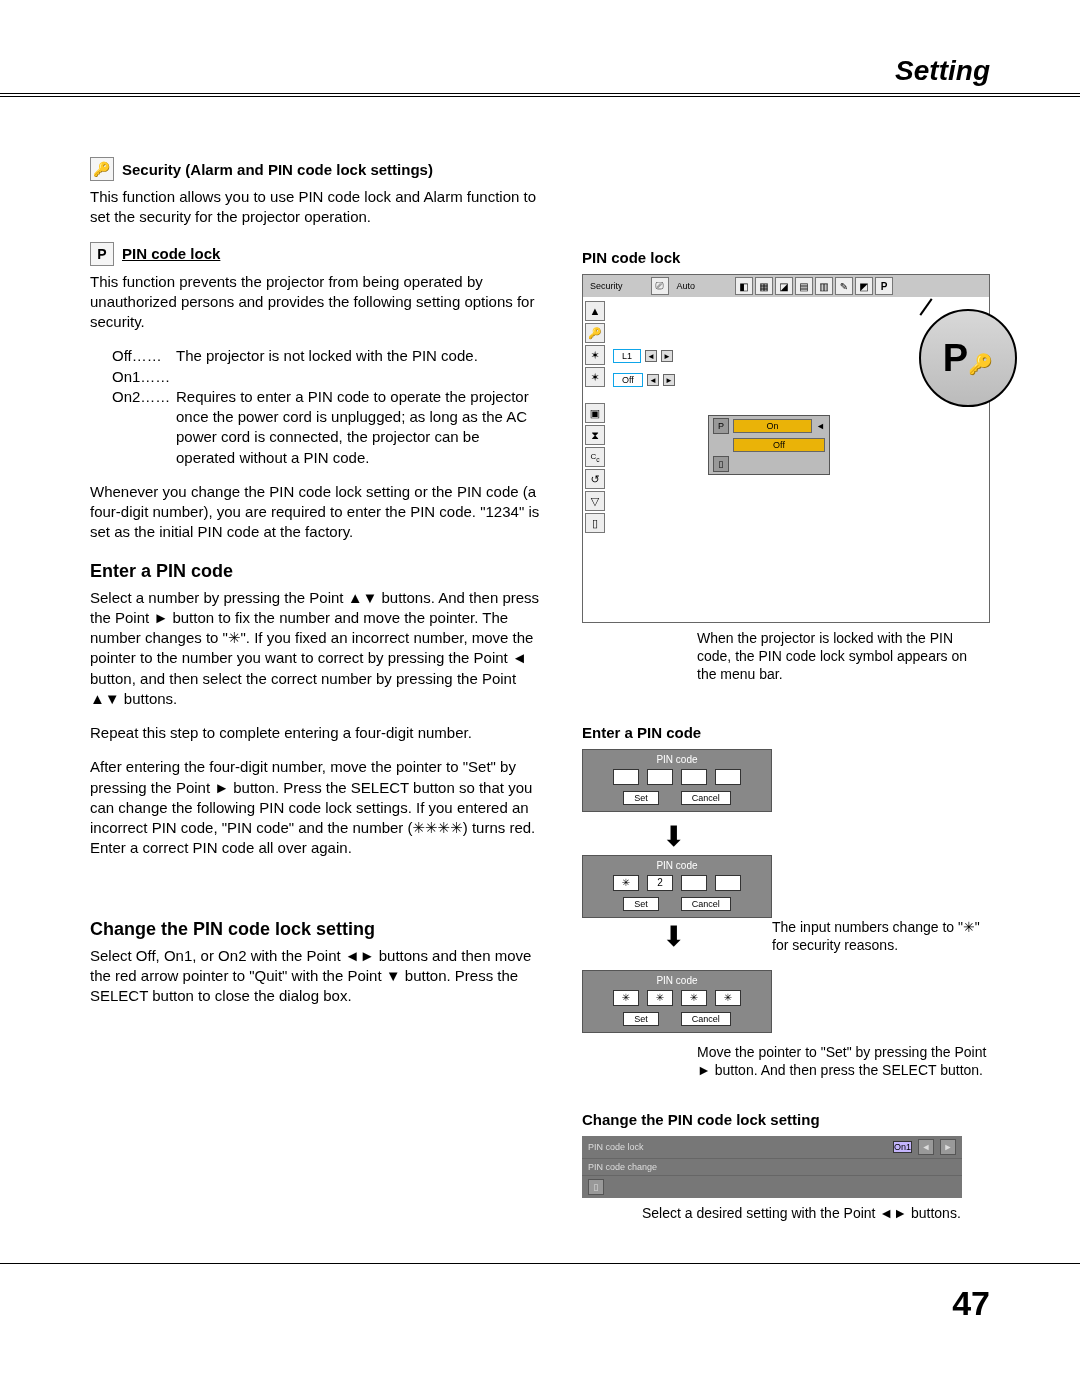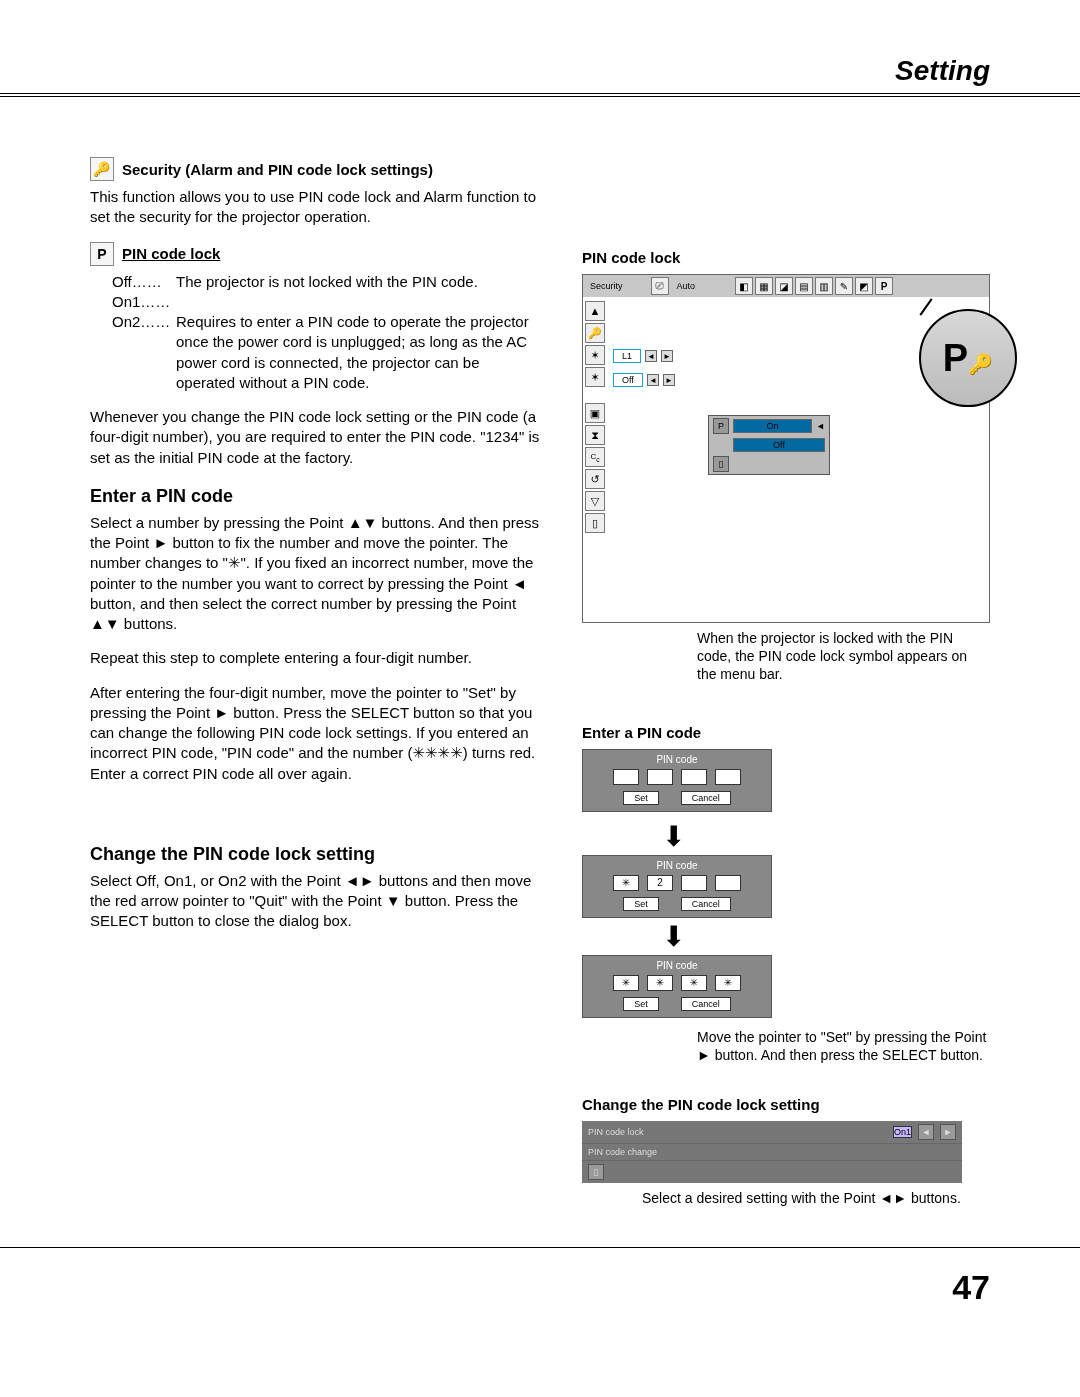--- a/index.html
+++ b/index.html
@@ -110,21 +110,21 @@
   .lr { width:12px;height:12px;border:1px solid #666;background:#ddd;font-size:8px;display:inline-flex;align-items:center;justify-content:center; }
   .submenu {
     position: absolute;
     left: 125px; top: 140px;
     border:1px solid #555;
     background:#bbb;
     width: 122px;
     font-size: 9px;
   }
   .submenu .sr { display:flex; align-items:center; padding:2px 4px; gap:4px; }
-  .submenu .opt { background:#0369a1; border:1px solid #666; flex:1; text-align:center; padding:1px 0; }
+  .submenu .opt { background:#eab308; border:1px solid #666; flex:1; text-align:center; padding:1px 0; }
   .circle-callout {
     position: absolute;
     right: -28px; top: 34px;
     width: 98px; height: 98px;
     border: 2px solid #000;
     border-radius: 50%;
     background: linear-gradient(#d8d8d8,#bbb);
     display:flex; align-items:center; justify-content:center;
     font-size: 38px; font-weight:bold;
   }
@@ -187,20 +187,21 @@
         <span class="sec-title">Security (Alarm and PIN code lock settings)</span>
       </div>
       <p>This function allows you to use PIN code lock and Alarm function to set the security for the projector operation.</p>
 
       <div class="sec-head">
         <span class="key-icon">
             <b>P</b>
           </span>
         <span class="sec-title-u">PIN code lock</span>
       </div>
+      <p>This function prevents the projector from being operated by unauthorized persons and provides the following setting options for security.</p>
 
       <div class="options" style="padding-left:22px;">
         <div class="opt-row">
           <div class="opt-lbl">Off……</div>
           <div class="opt-txt">The projector is not locked with the PIN code.</div>
         </div>
         <div class="opt-row">
           <div class="opt-lbl">On1……</div>
         </div>
         <div class="opt-row">
@@ -323,20 +324,21 @@
           </div>
           <div class="pin-btns">
             <div class="pin-btn">Set</div>
             <div class="pin-btn">Cancel</div>
           </div>
         </div>
       </div>
 
       <div class="pin-flow-row">
         <div class="down-arrow" style="width:190px;text-align:center;margin:2px 0;padding-left:0;text-align:left;padding-left:80px;">⬇</div>
+        <div class="caption" style="flex:1;margin-top:0;">The input numbers change to "✳" for security reasons.</div>
       </div>
 
       <div class="pin-dialog" style="margin-left:0;">
         <div class="pin-title">PIN code</div>
         <div class="pin-boxes">
           <div class="pin-box">✳</div>
           <div class="pin-box">✳</div>
           <div class="pin-box">✳</div>
           <div class="pin-box">✳</div>
         </div>

